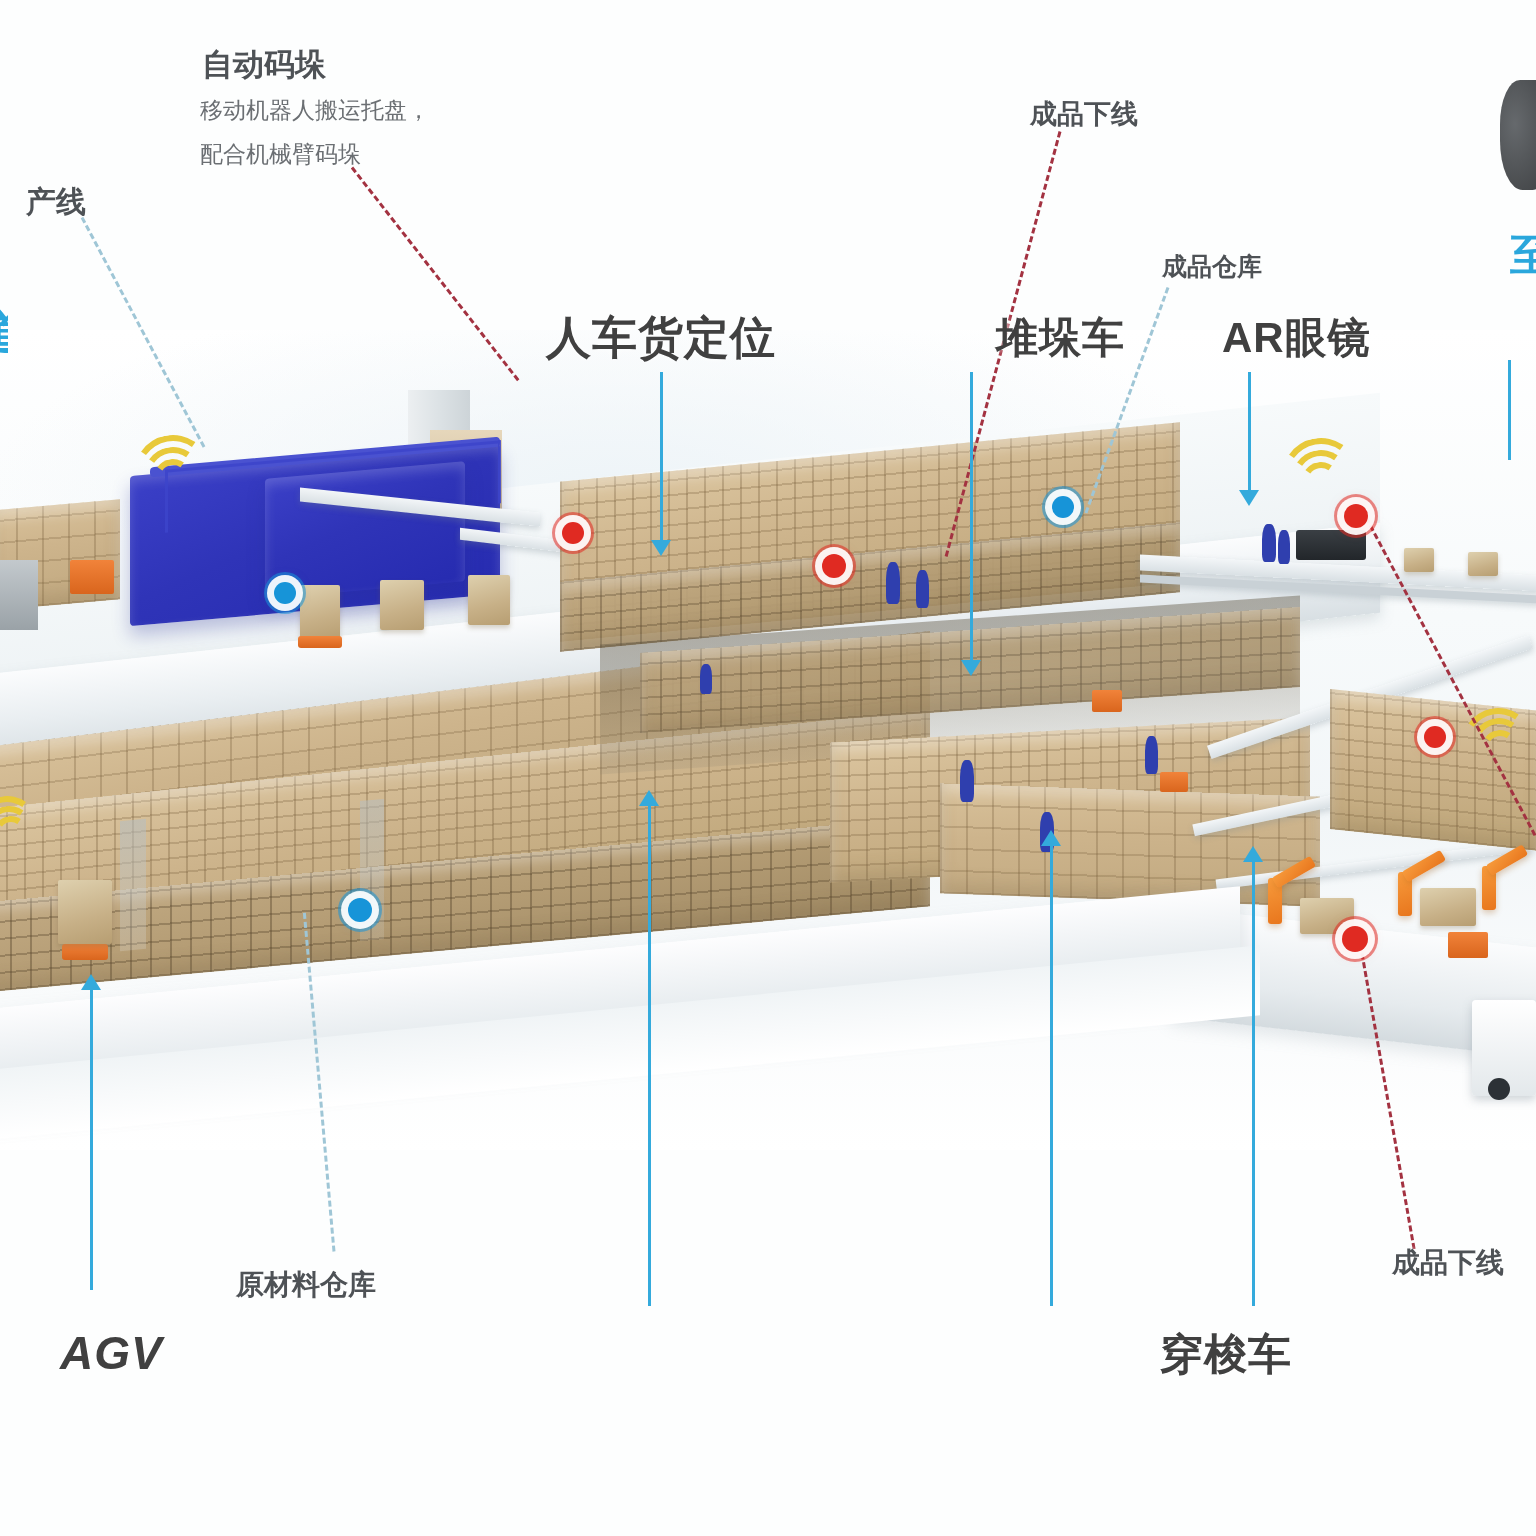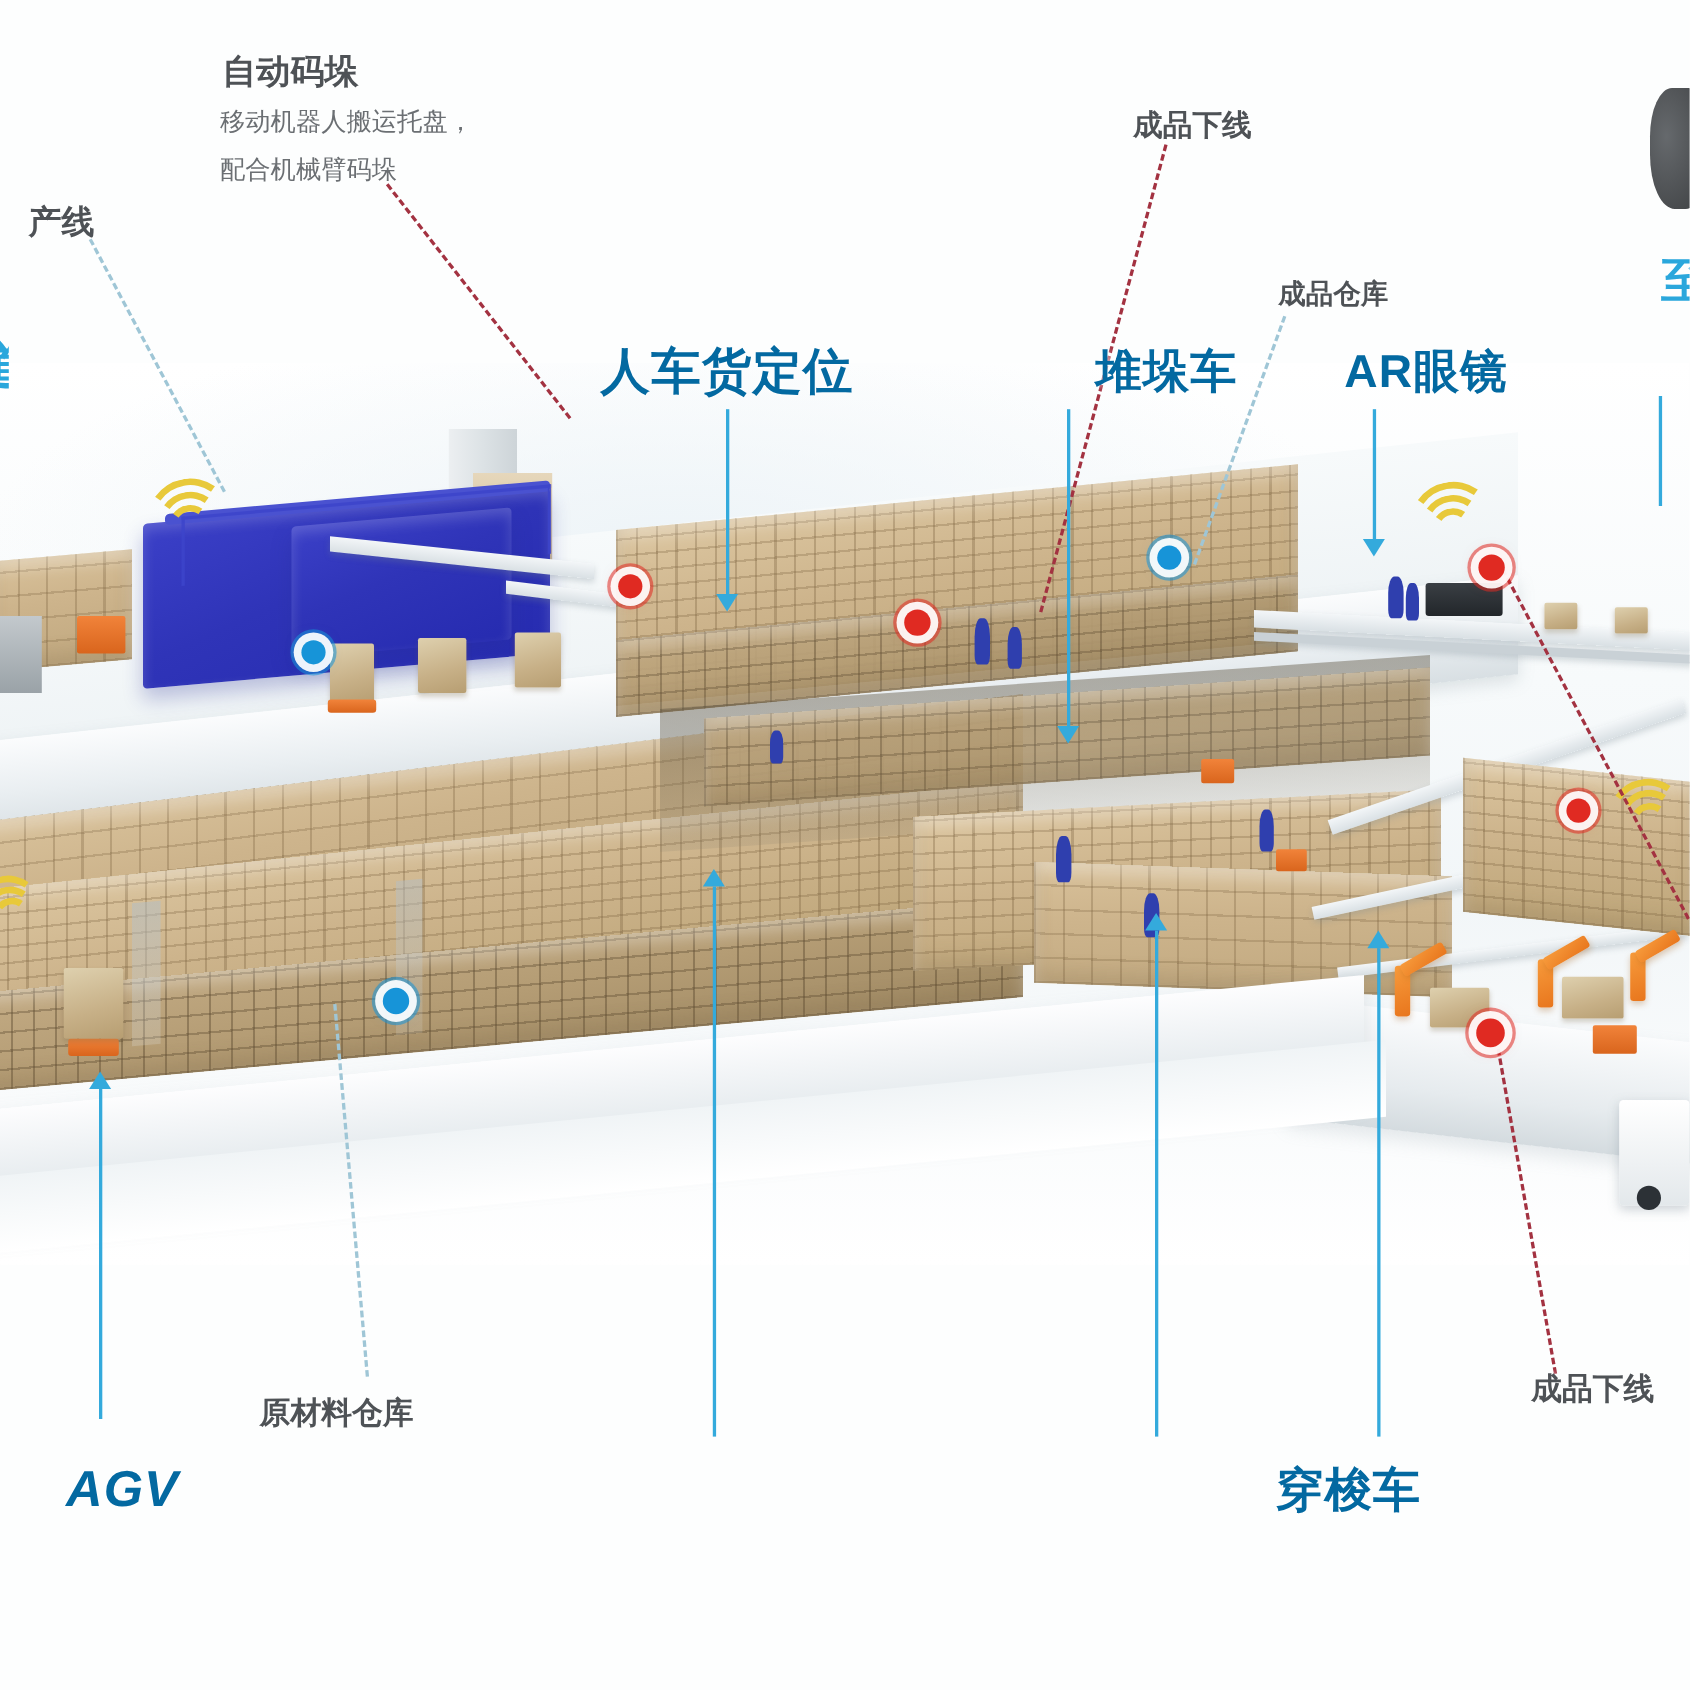--- a/index.html
+++ b/index.html
@@ -106,21 +106,21 @@
     background:linear-gradient(165deg,#ded0ae,#c7b087 60%,#b79e72);
     border-radius:2px;box-shadow:0 3px 5px rgba(120,100,70,.28);
   }
   .truck{
     position:absolute;background:linear-gradient(180deg,#ffffff,#e3e8eb);
     border-radius:4px;box-shadow:0 4px 10px rgba(120,135,145,.35);
   }
 
   
   .label-blue{
-    position:absolute;color:#0369a1;font-weight:bold;white-space:nowrap;
+    position:absolute;color:#404040;font-weight:bold;white-space:nowrap;
     letter-spacing:1px;text-shadow:0 0 6px rgba(255,255,255,.9);
   }
   .label-gray{
     position:absolute;color:#6b6f73;white-space:nowrap;
     text-shadow:0 0 5px rgba(255,255,255,.95);
   }
   .label-gray.bold{color:#4e5256;font-weight:bold;}
 
   .callout-line{position:absolute;background:#34aadc;width:3px;transform-origin:top center;}
   .callout-arrow{

